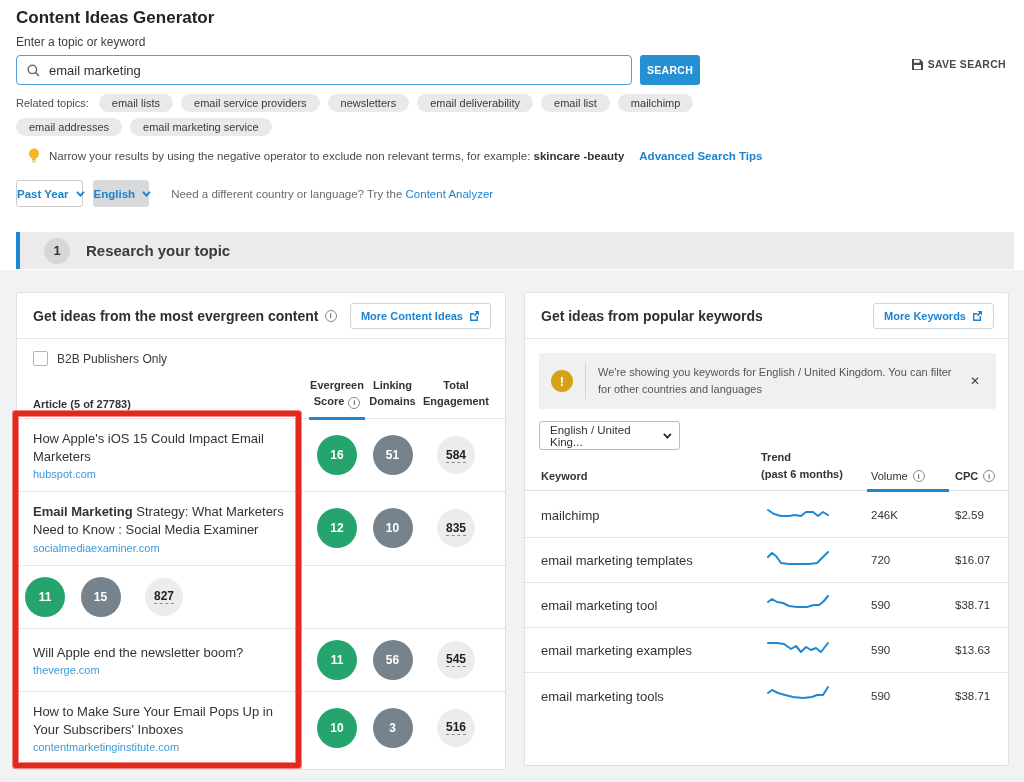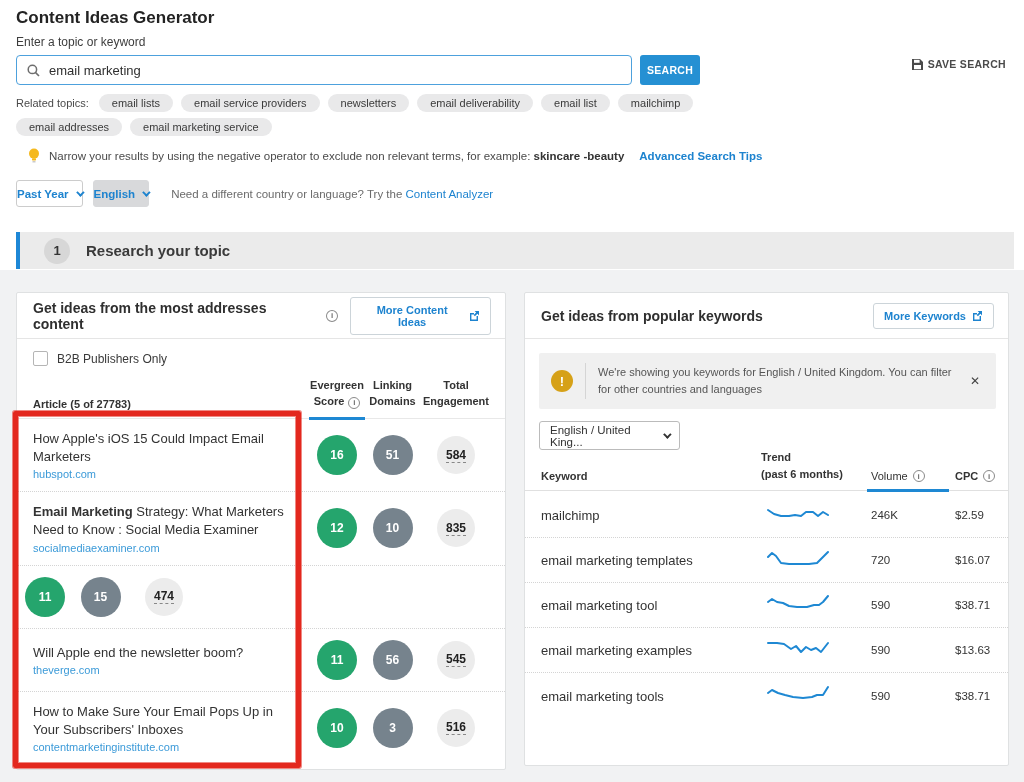--- a/index.html
+++ b/index.html
@@ -163,21 +163,21 @@
   </div>
 
   <div class="section-bar">
     <div class="section-num">1</div>
     <div class="section-title">Research your topic</div>
   </div>
 
   <div class="card card-left">
     <div class="card-head">
       <div class="card-title">
-        <span>Get ideas from the most addresses content</span>
+        <span>Get ideas from the most evergreen content</span>
         <i class="info"></i>
       </div>
       <button class="more-btn">
         <span>More Content Ideas</span>
         <svg width="11" height="11" viewBox="0 0 11 11">
             <path d="M1 3 h4 v1.4 H2.4 v5.2 h5.2 V6 H9 v5 H1 z" fill="#1d83cf"></path>
             <path d="M5.6 1 H10 v4.4 L8.4 3.8 5.9 6.3 4.7 5.1 7.2 2.6 z" fill="#1d83cf"></path>
           </svg>
       </button>
     </div>
@@ -229,21 +229,21 @@
         </div>
         <div class="ev-row">
           <div class="ev-cell c-score">
             <div class="circle green">11</div>
           </div>
           <div class="ev-cell c-dom">
             <div class="circle slate">15</div>
           </div>
           <div class="ev-cell c-eng">
             <div class="circle light">
-              <span class="eng-num">474</span>
+              <span class="eng-num">827</span>
             </div>
           </div>
         </div>
         <div class="ev-row">
           <div class="ev-art">
             <div class="ev-title">Will Apple end the newsletter boom?</div>
             <div class="ev-domain">theverge.com</div>
           </div>
           <div class="ev-cell c-score">
             <div class="circle green">11</div>

